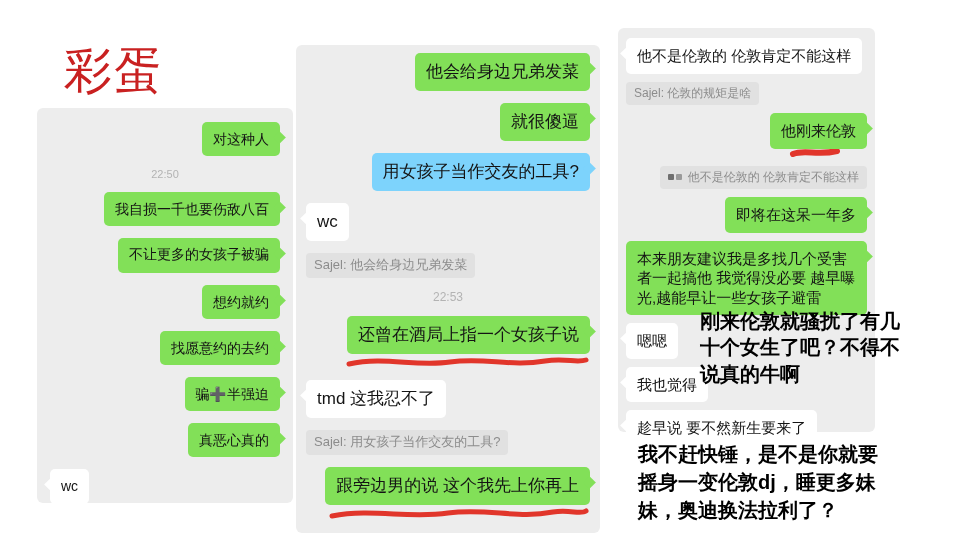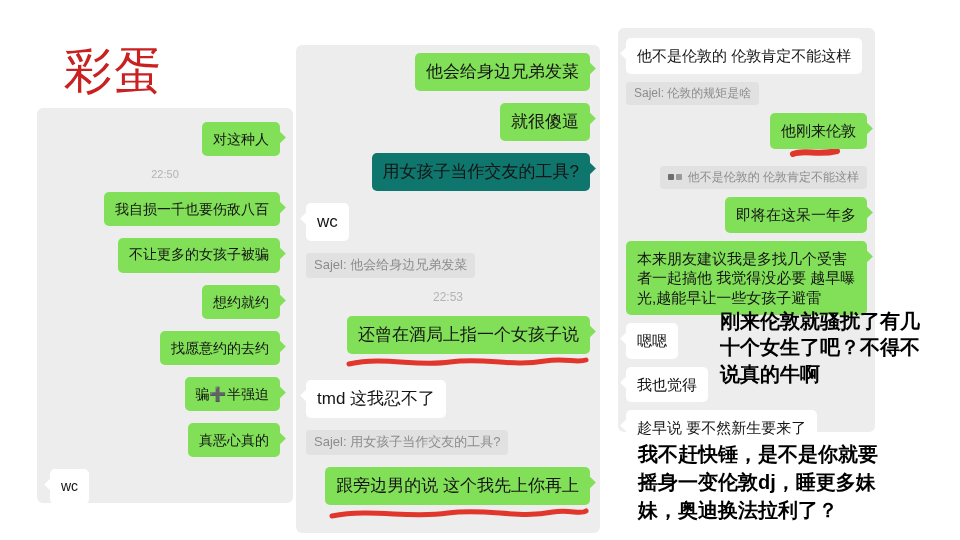--- a/index.html
+++ b/index.html
@@ -45,21 +45,21 @@
   #panel-left .time-label{font-size:11px;}
   .scribble{display:block;margin-top:-3px;margin-right:26px;}
 
   .q-icon{display:inline-flex;gap:2px;flex:none;}
   .q-icon i{display:block;width:6px;height:6px;border-radius:1px;}
 
   .annotation{
     position:absolute;font-weight:bold;color:#000;line-height:1.32;
     word-break:break-all;
   }
-  #annotation-1{left:720px;top:308px;width:206px;font-size:20px;}
+  #annotation-1{left:700px;top:308px;width:206px;font-size:20px;}
   #annotation-2{left:638px;top:440px;width:254px;font-size:20px;line-height:1.4;}
 </style>
 </head>
 <body>
 
 <div class="stage">
   <div class="page-title" style="color: rgb(201, 33, 33);">彩蛋</div>
 
   <div class="panel" id="panel-left" style="background: rgb(237, 237, 237);">
       <div class="row sent">
@@ -91,21 +91,21 @@
       </div>
     </div>
   <div class="panel" id="panel-middle" style="background: rgb(237, 237, 237);">
       <div class="row sent">
         <div class="bubble green" style="background: rgb(130, 224, 88);">他会给身边兄弟发菜</div>
       </div>
       <div class="row sent">
         <div class="bubble green" style="background: rgb(130, 224, 88);">就很傻逼</div>
       </div>
       <div class="row sent">
-        <div class="bubble green" style="background: #0f766e;">用女孩子当作交友的工具?</div>
+        <div class="bubble green" style="background: #7dd3fc;">用女孩子当作交友的工具?</div>
       </div>
       <div class="row received">
         <div class="bubble white">wc</div>
       </div>
       <div class="row quote">
         <div class="chip" style="background: rgb(225, 225, 225); color: rgb(140, 140, 140);">
           <span>Sajel: 他会给身边兄弟发菜</span>
         </div>
       </div>
       <div class="row time">

